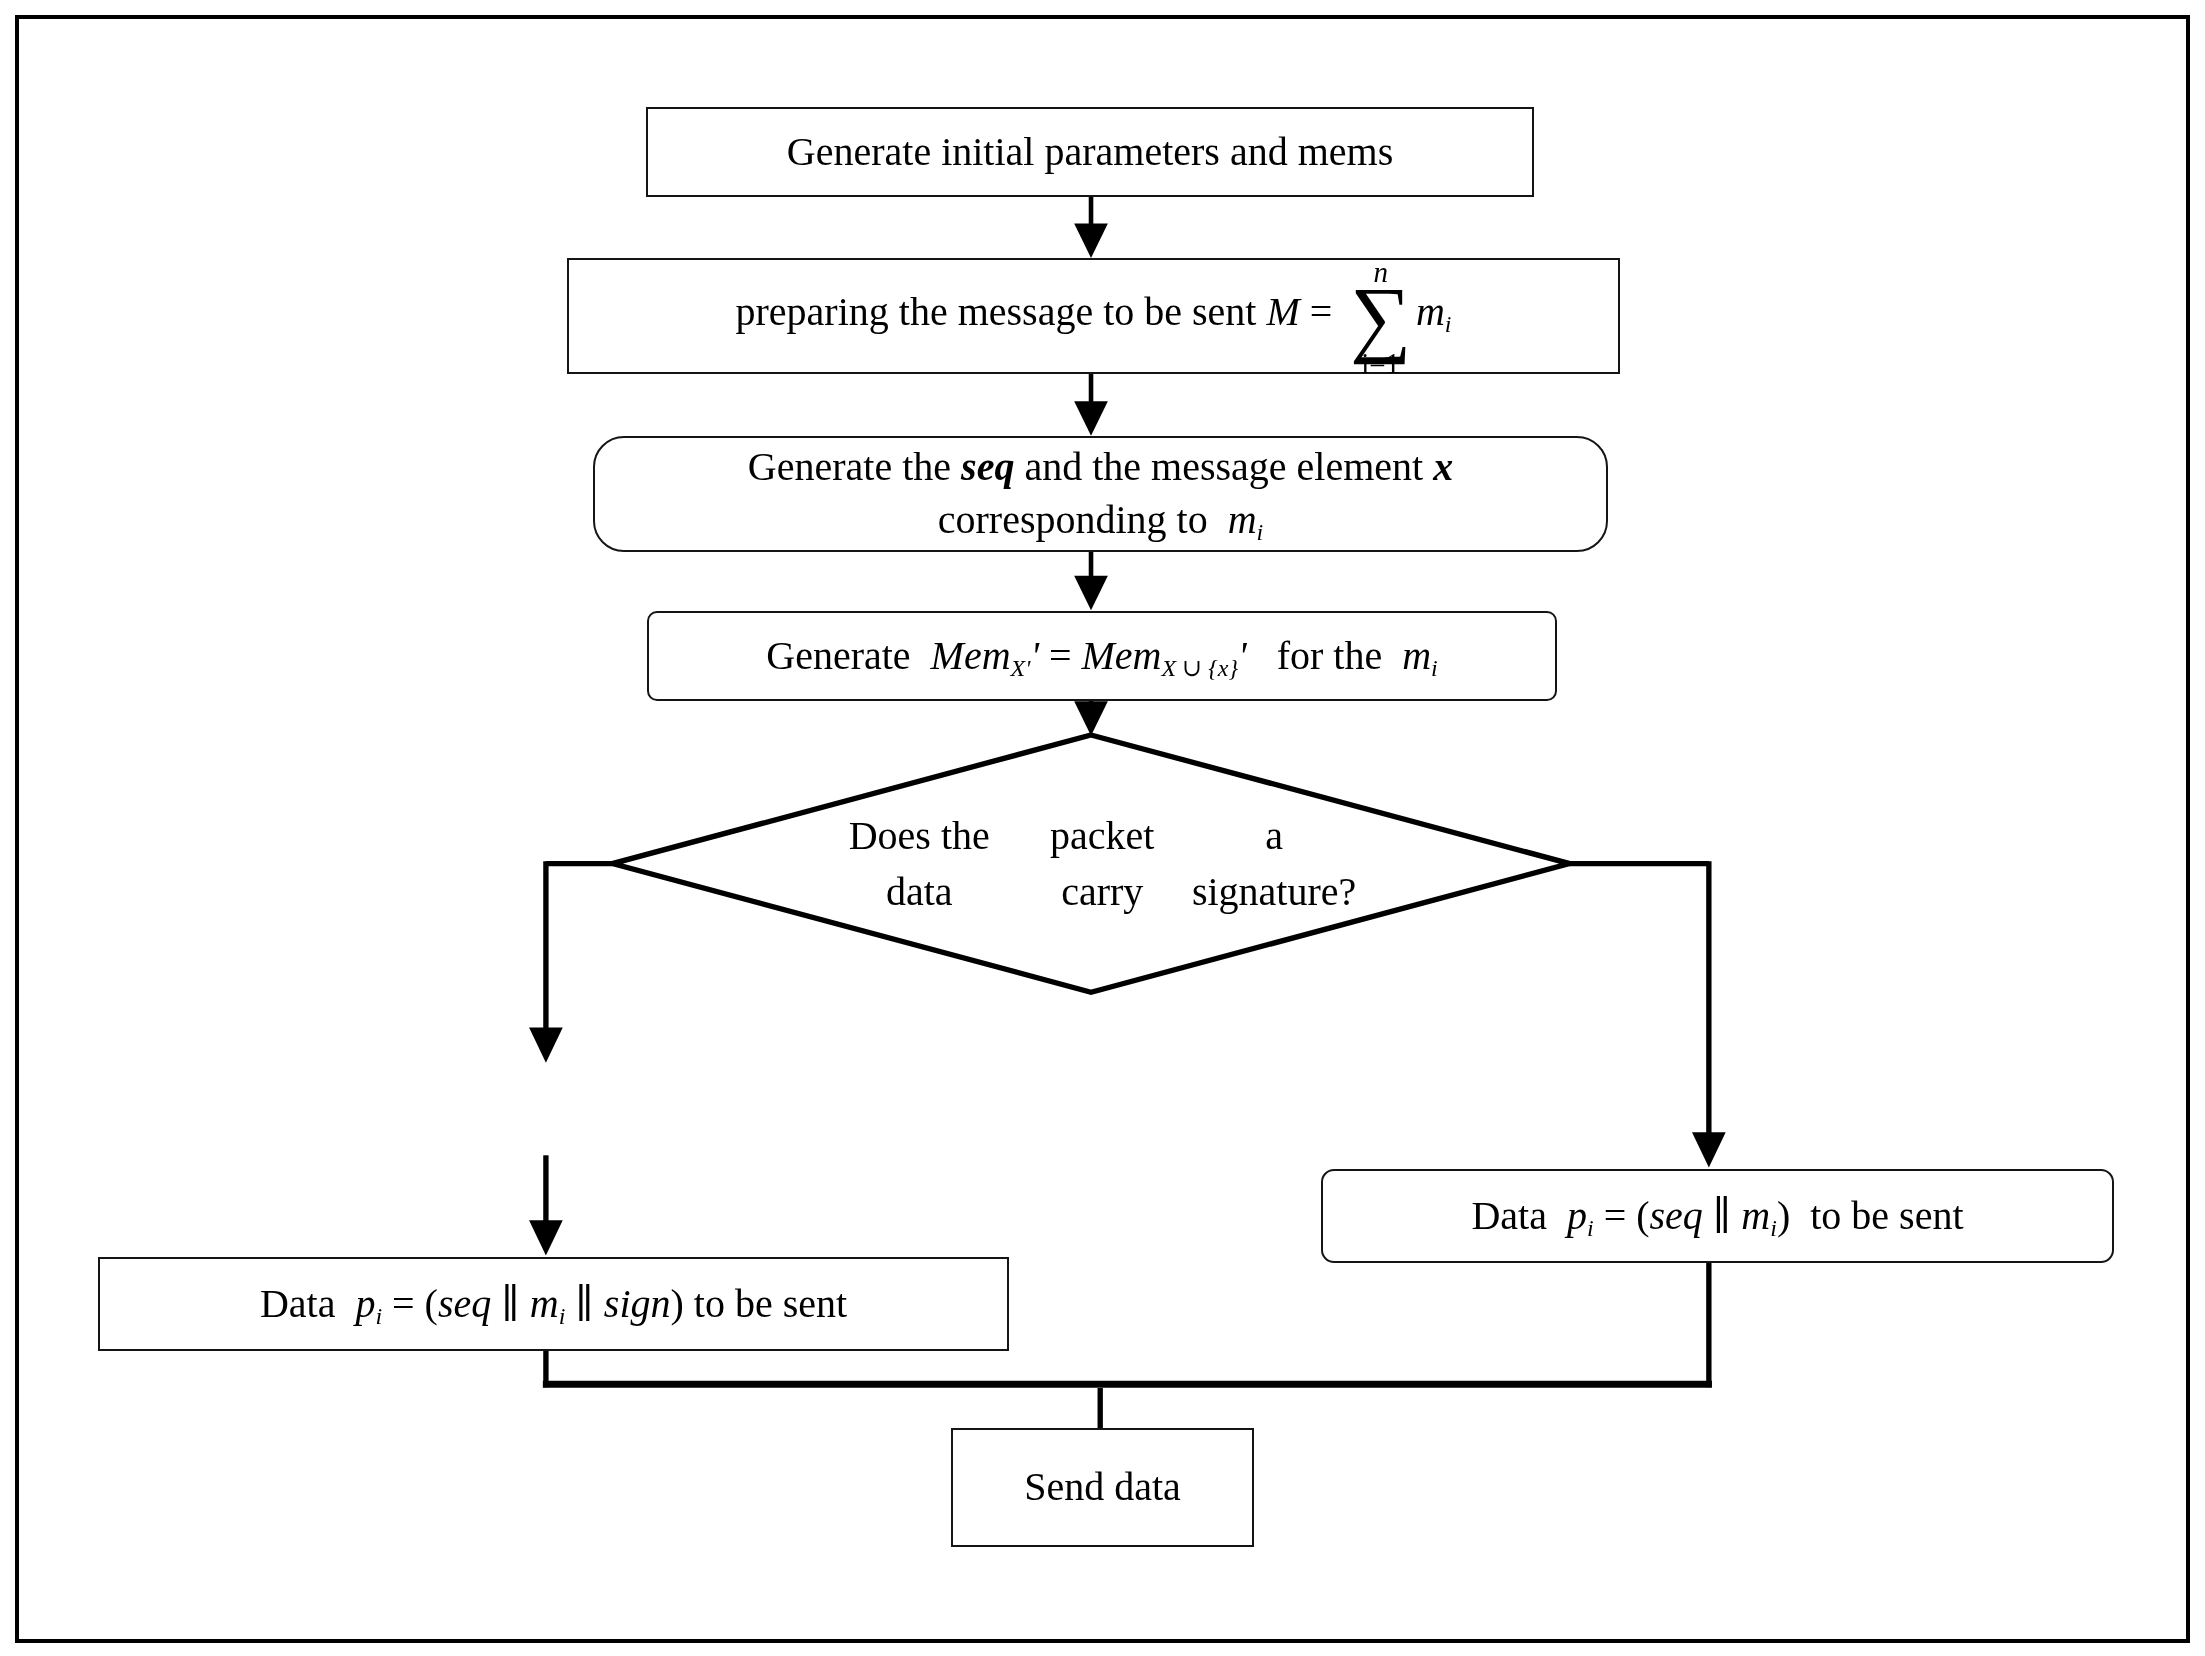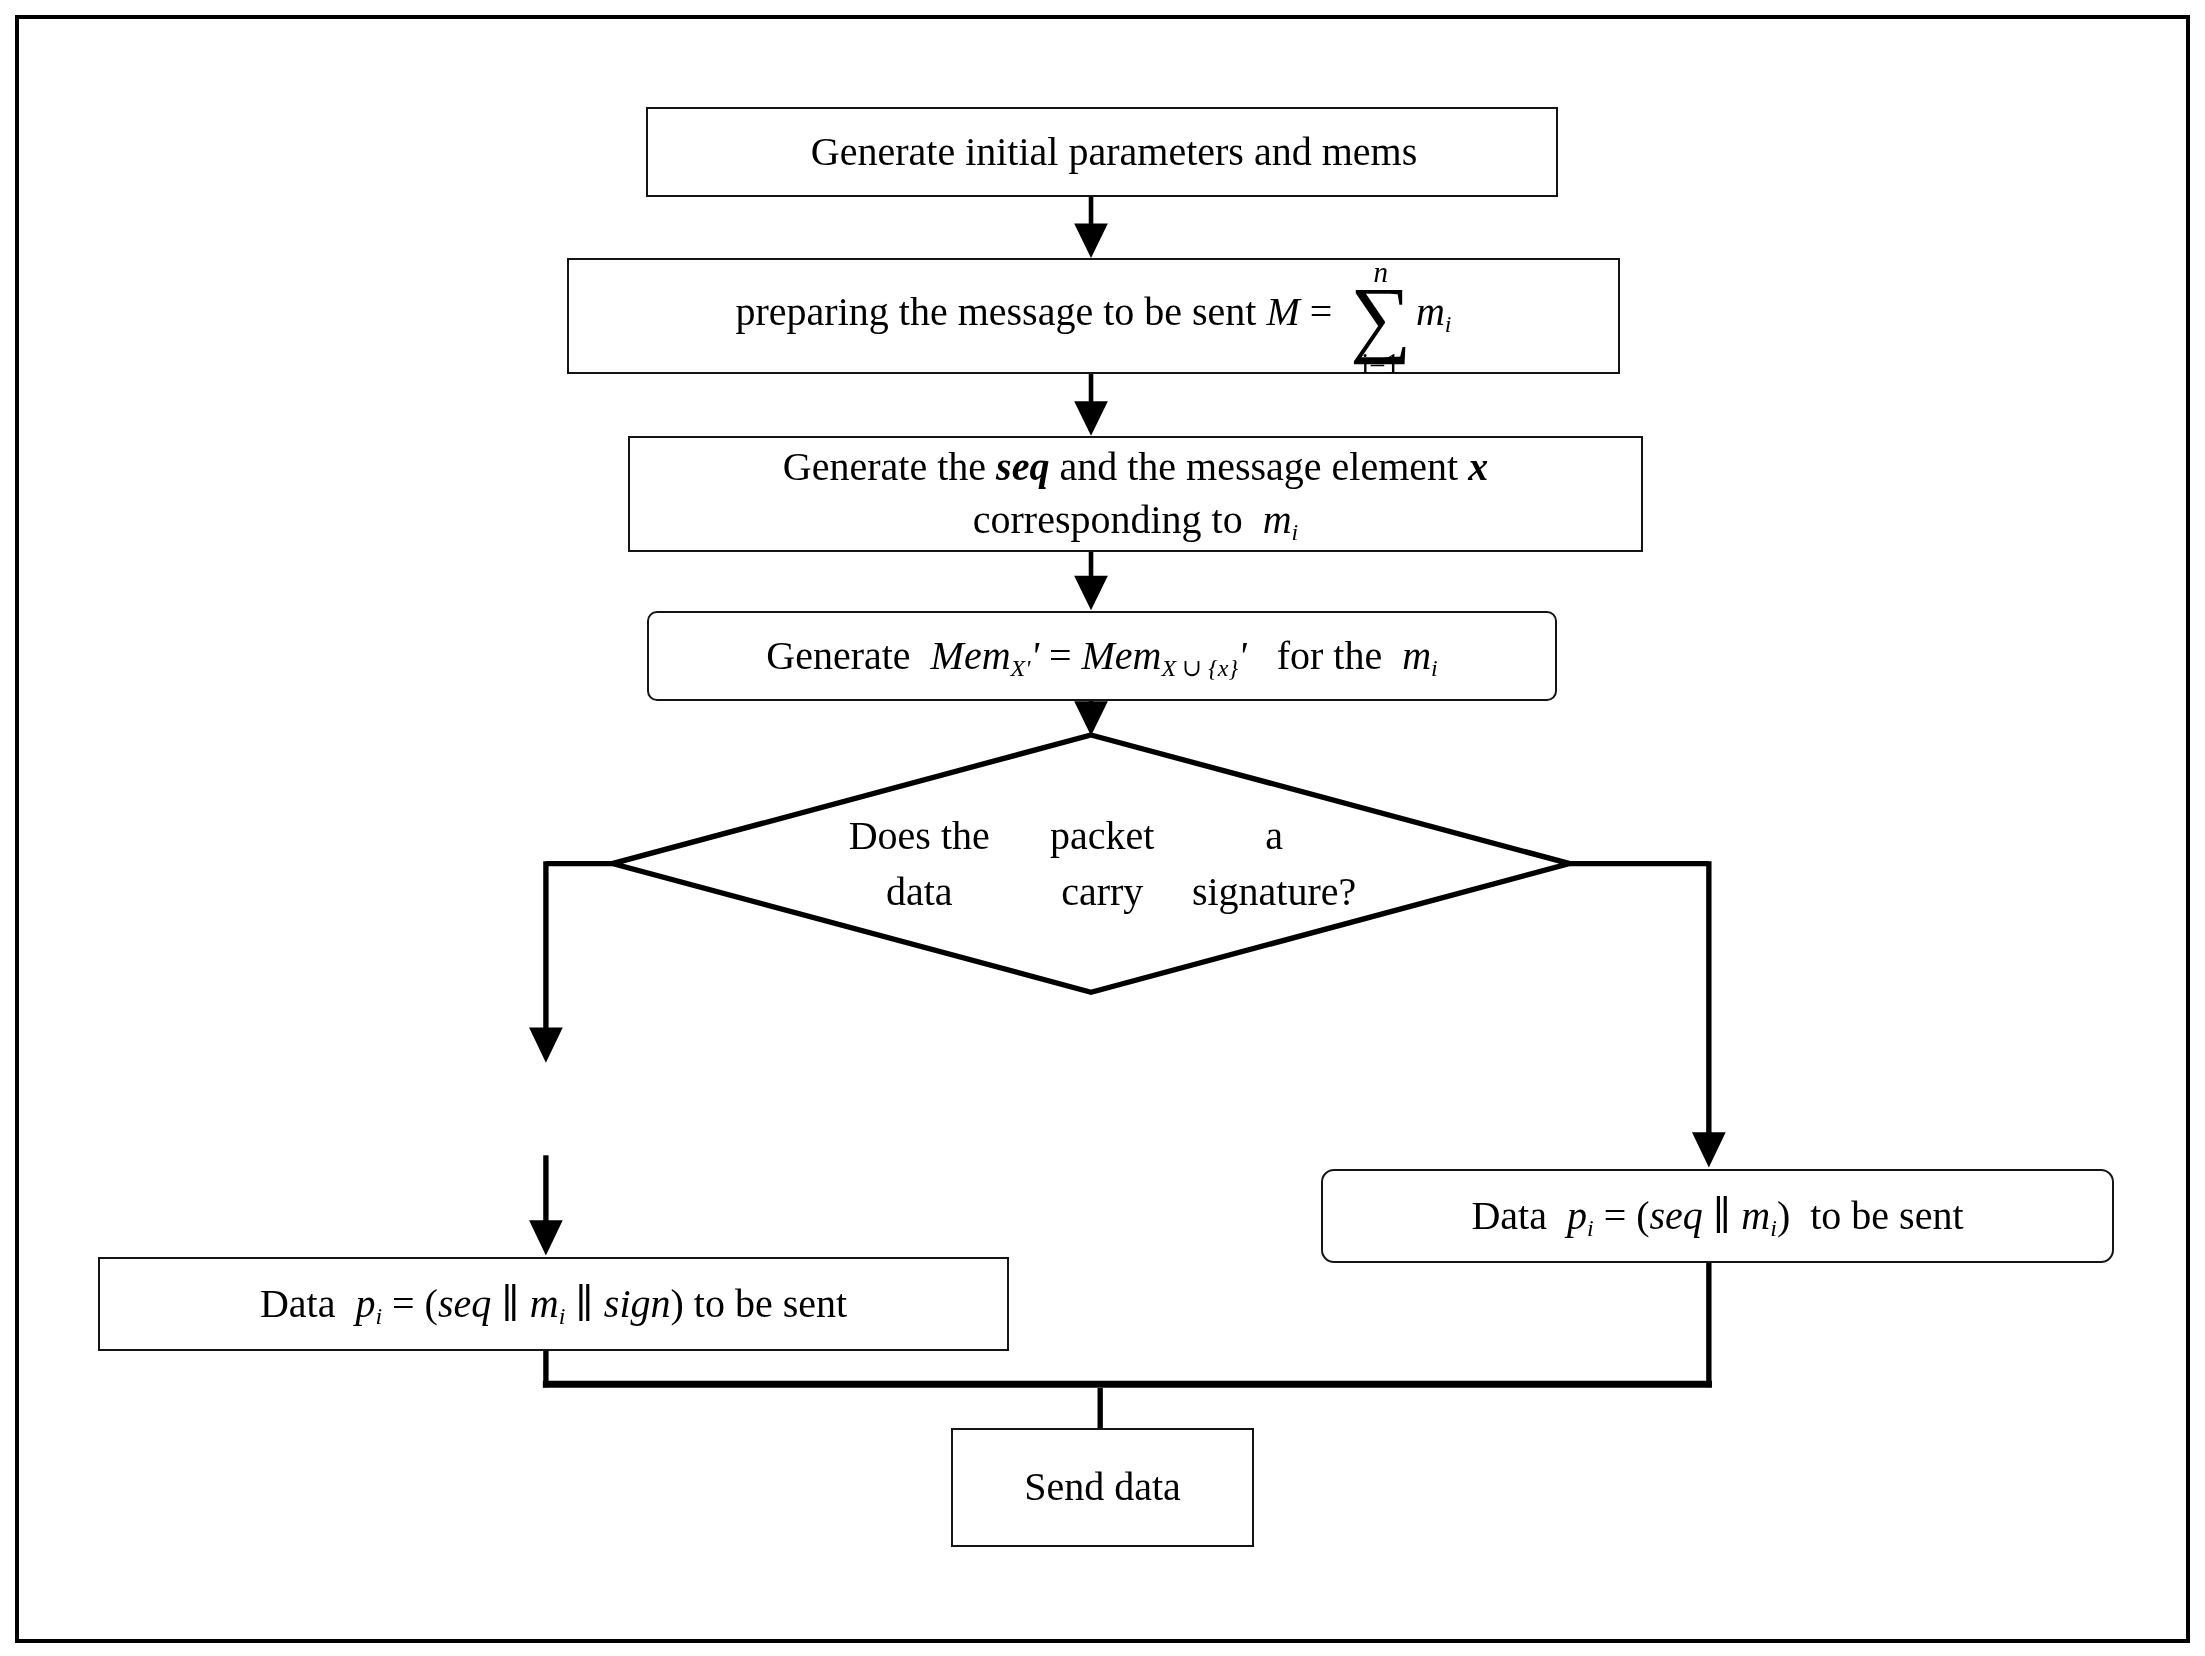--- a/index.html
+++ b/index.html
@@ -79,29 +79,29 @@
     <line x1="2232" y1="1125" x2="2232" y2="1483" stroke="#000" stroke-width="7"></line>
     <polygon points="2232,1525 2210,1479 2254,1479" fill="#000"></polygon>
 
     <line x1="2232" y1="1645" x2="2232" y2="1812" stroke="#000" stroke-width="7"></line>
 
     <line x1="709" y1="1808" x2="2236" y2="1808" stroke="#000" stroke-width="9"></line>
     <line x1="1437" y1="1813" x2="1437" y2="1906" stroke="#000" stroke-width="7"></line>
     <polygon points="1437,1948 1415,1902 1459,1902" fill="#000"></polygon>
   </svg>
 
-  <div class="node" style="left:646px;top:107px;width:884px;height:86px;padding-left:24px;">
+  <div class="node" style="left:646px;top:107px;width:884px;height:86px;">
     <span class="runs"><span>Generate initial parameters and mems</span></span>
   </div>
 
   <div class="node" style="left:567px;top:258px;width:1049px;height:112px;">
     <span class="runs"><span>preparing the message to be sent </span><span class="i">M</span><span> = </span><span class="sum"><span class="sum-top">n</span><span class="sum-sigma">∑</span><span class="sum-bot">i=1</span></span><span class="i">m</span><sub class="i">i</sub></span>
   </div>
 
-  <div class="node" style="left:628px;top:436px;width:1011px;height:112px;">
+  <div class="node" style="left:593px;top:436px;width:1011px;height:112px;border-radius:31px;">
     <span class="runs"><span>Generate the </span><span class="b i">seq</span><span> and the message element </span><span class="b i">x</span></span>
     <span class="runs"><span>corresponding to  </span><span class="i">m</span><sub class="i">i</sub></span>
   </div>
 
   <div class="node" style="left:647px;top:611px;width:906px;height:86px;border-radius:10px;">
     <span class="runs"><span>Generate  </span><span class="i">Mem</span><sub class="i">X'</sub><span class="i">'</span><span> = </span><span class="i">Mem</span><sub class="i">X ∪ {x}</sub><span class="i">'</span><span>   for the  </span><span class="i">m</span><sub class="i">i</sub></span>
   </div>
 
   <div class="decision-text">
     <span>Does the data</span>

